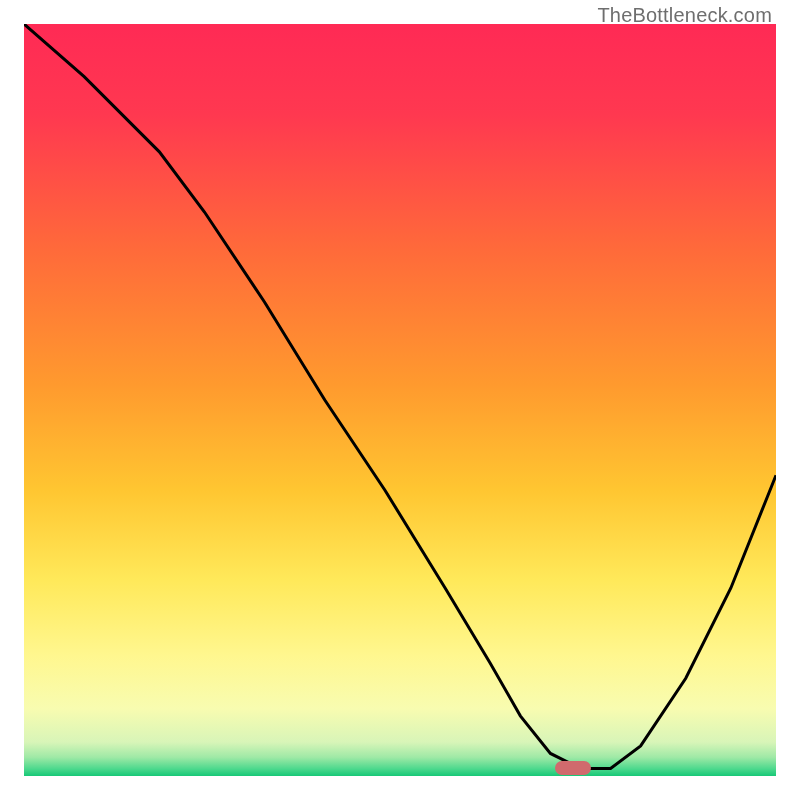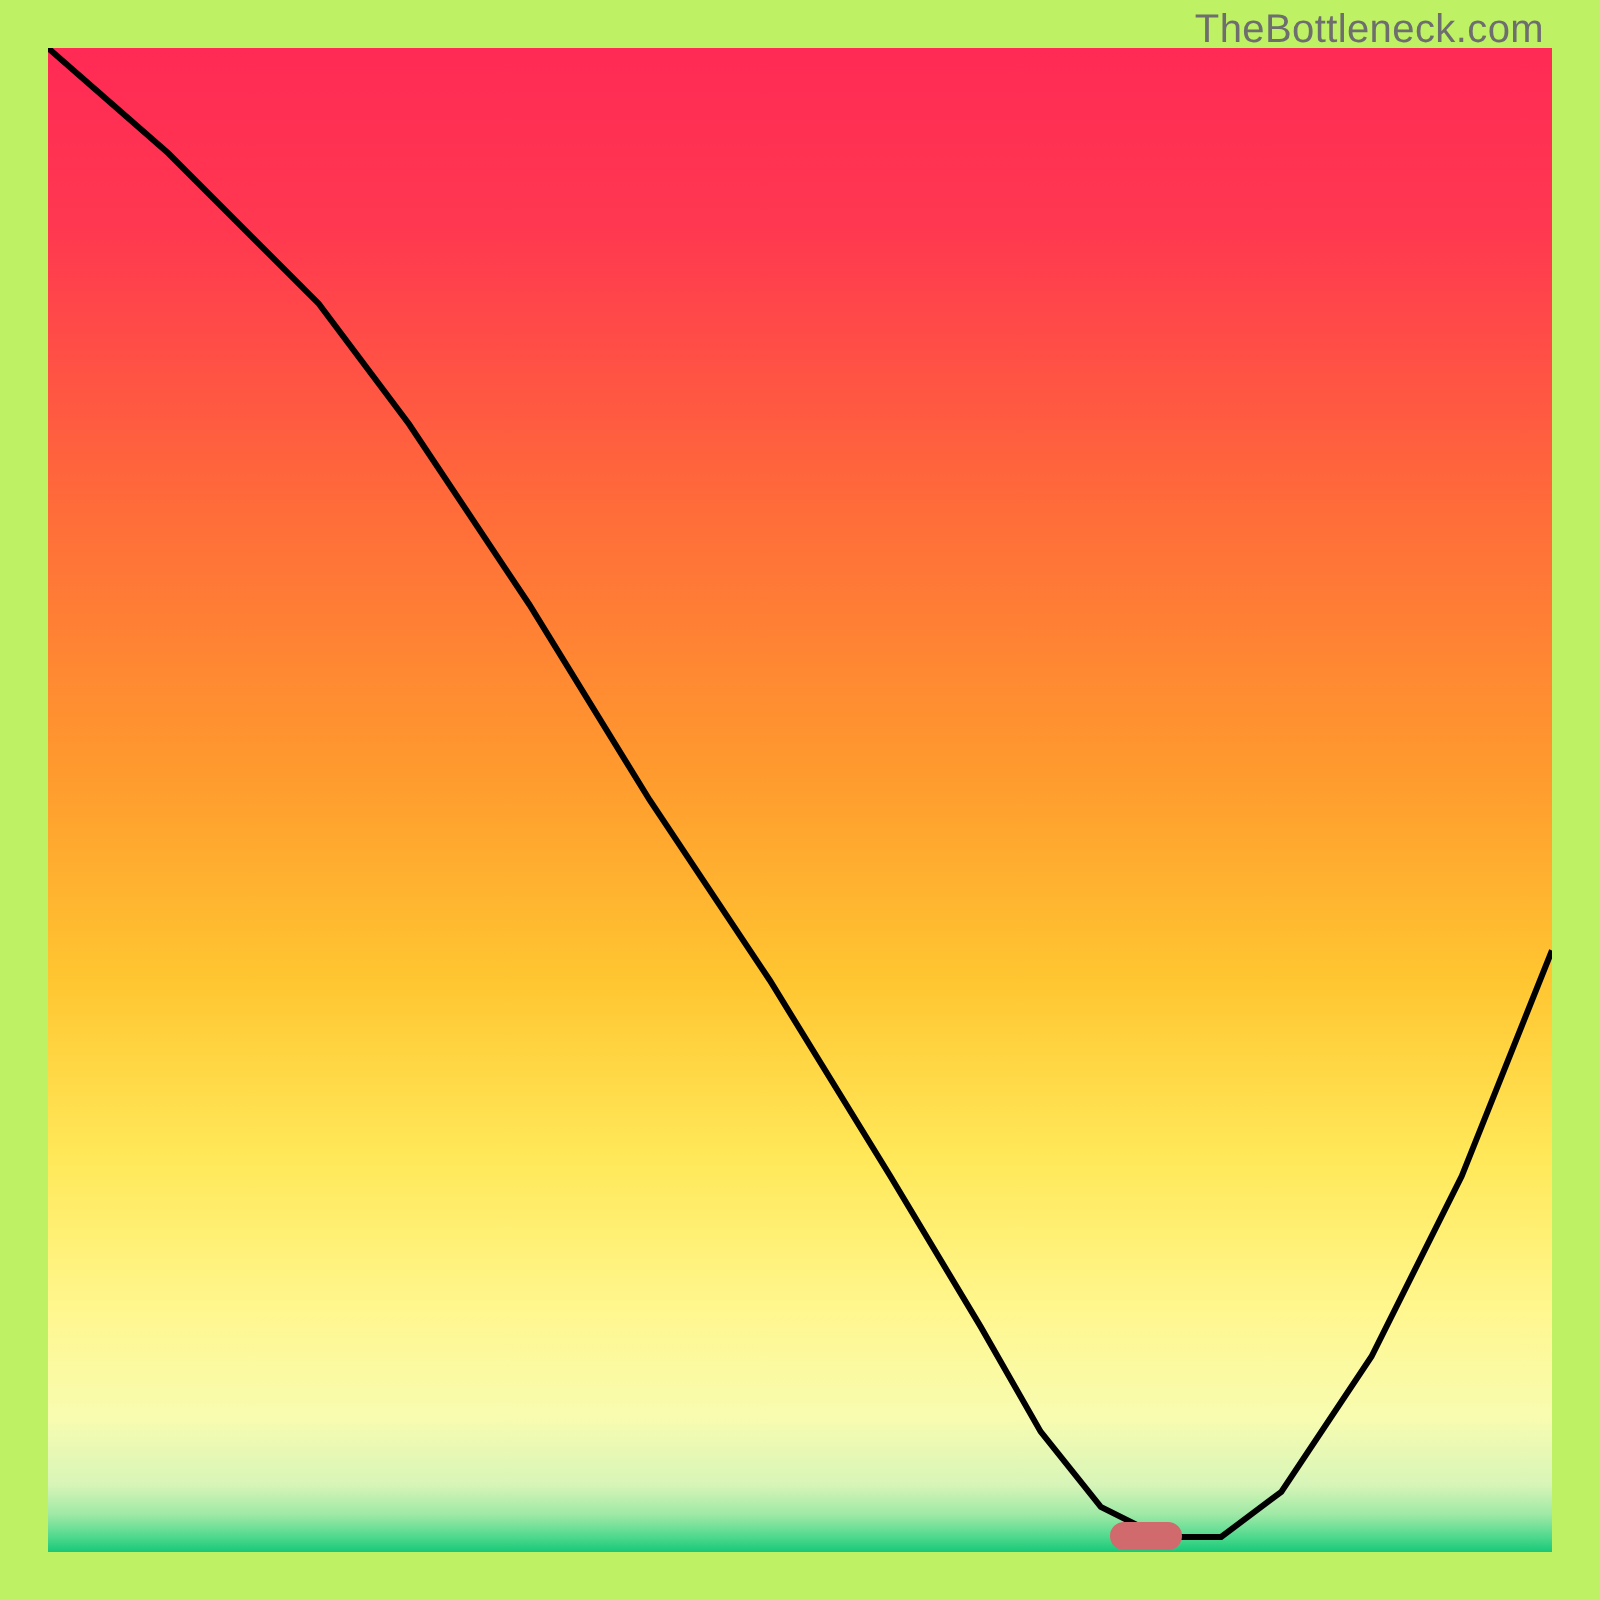--- a/index.html
+++ b/index.html
@@ -8,21 +8,21 @@
     width: 800px;
     height: 800px;
     background: #000;
     overflow: hidden;
     font-family: Arial, Helvetica, sans-serif;
   }
   .frame {
     position: absolute;
     left: 0; top: 0;
     width: 800px; height: 800px;
-    background: #bef264;
+    background: #ffffff;
   }
   .plot {
     position: absolute;
     left: 24px;
     top: 24px;
     width: 752px;   
     height: 752px;  
     overflow: hidden;
   }
   .gradient {

